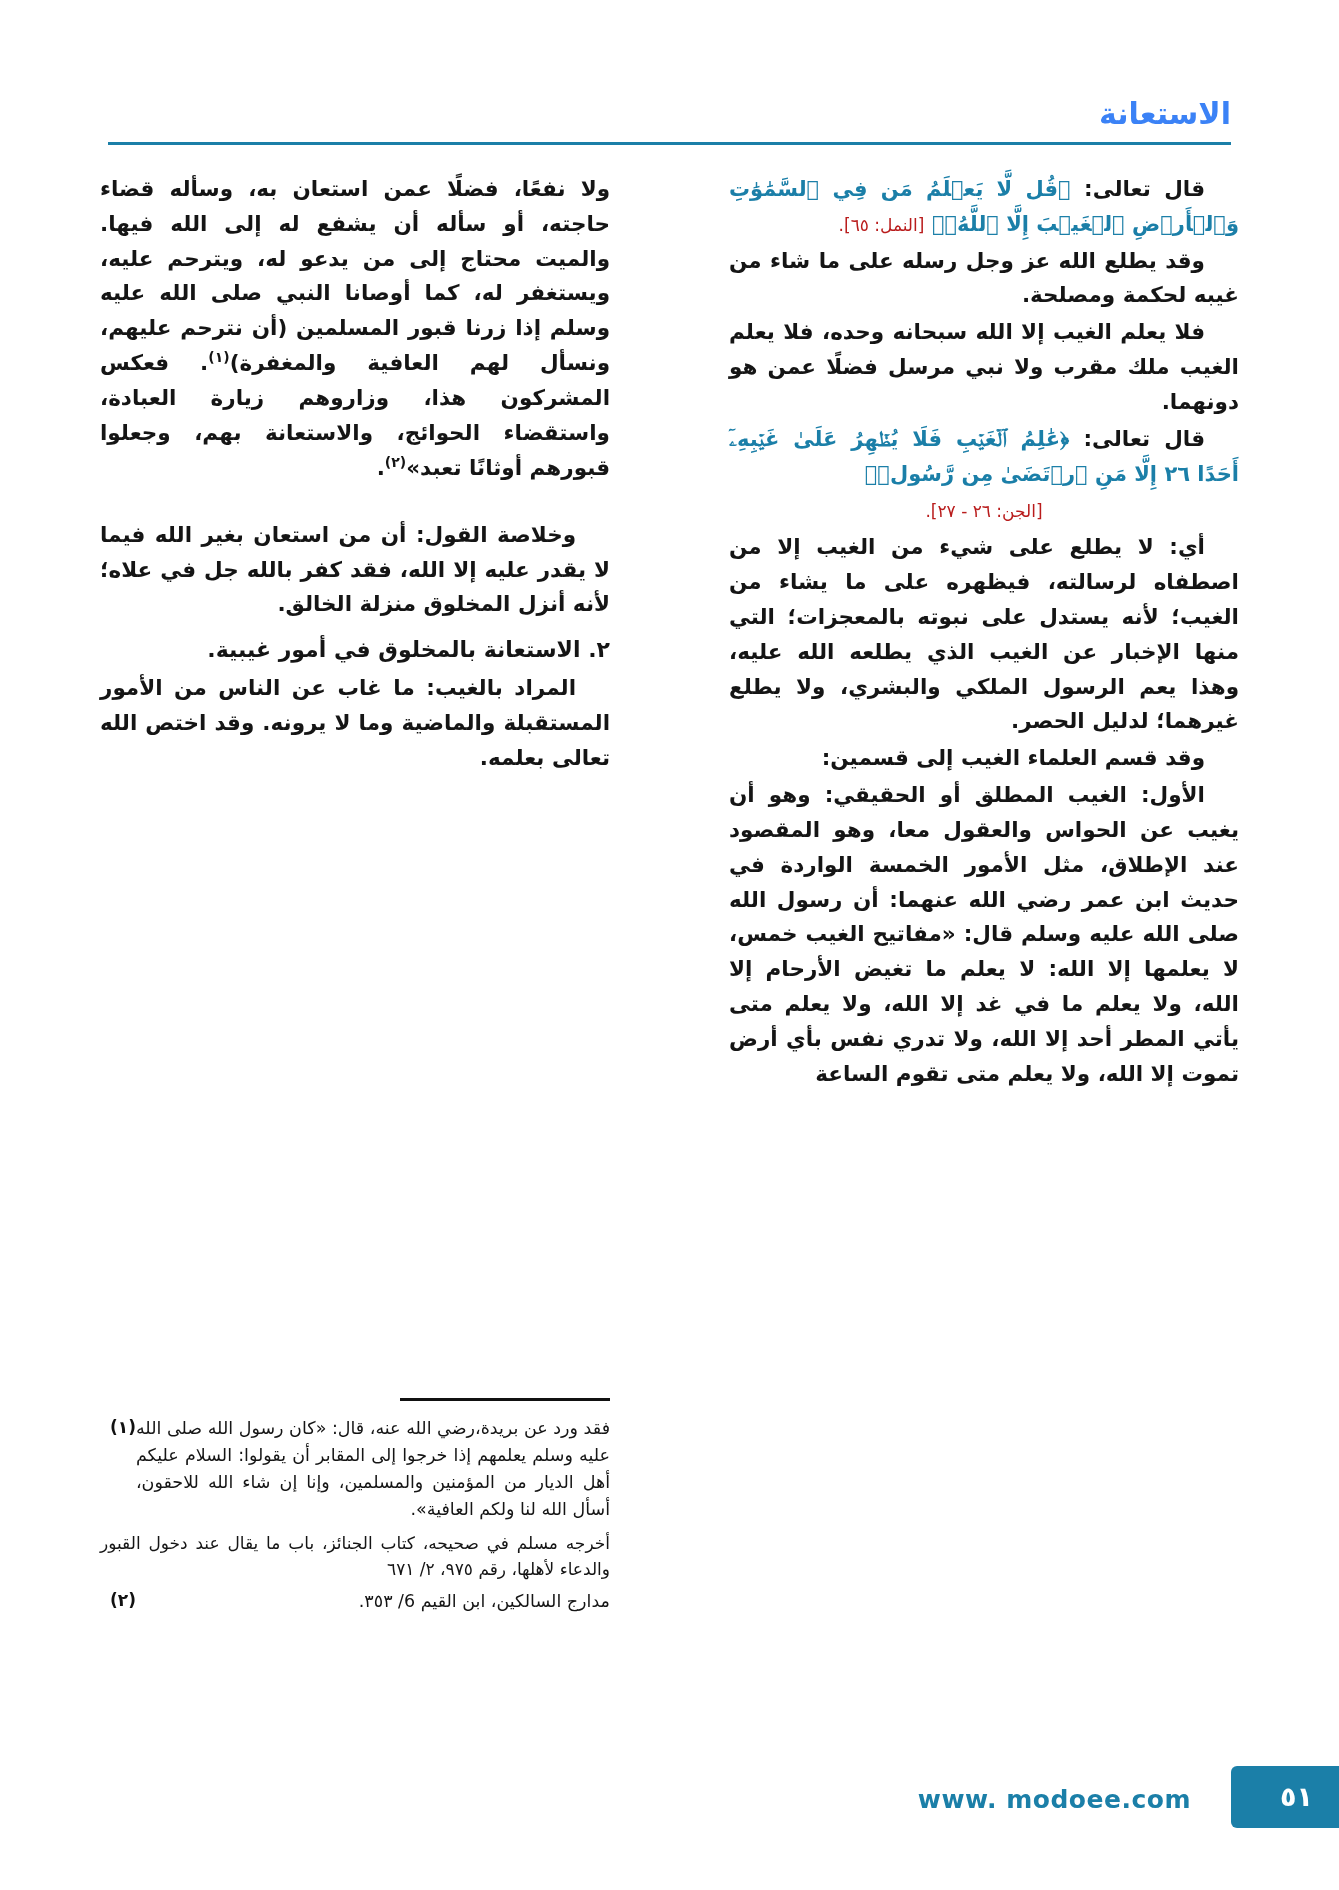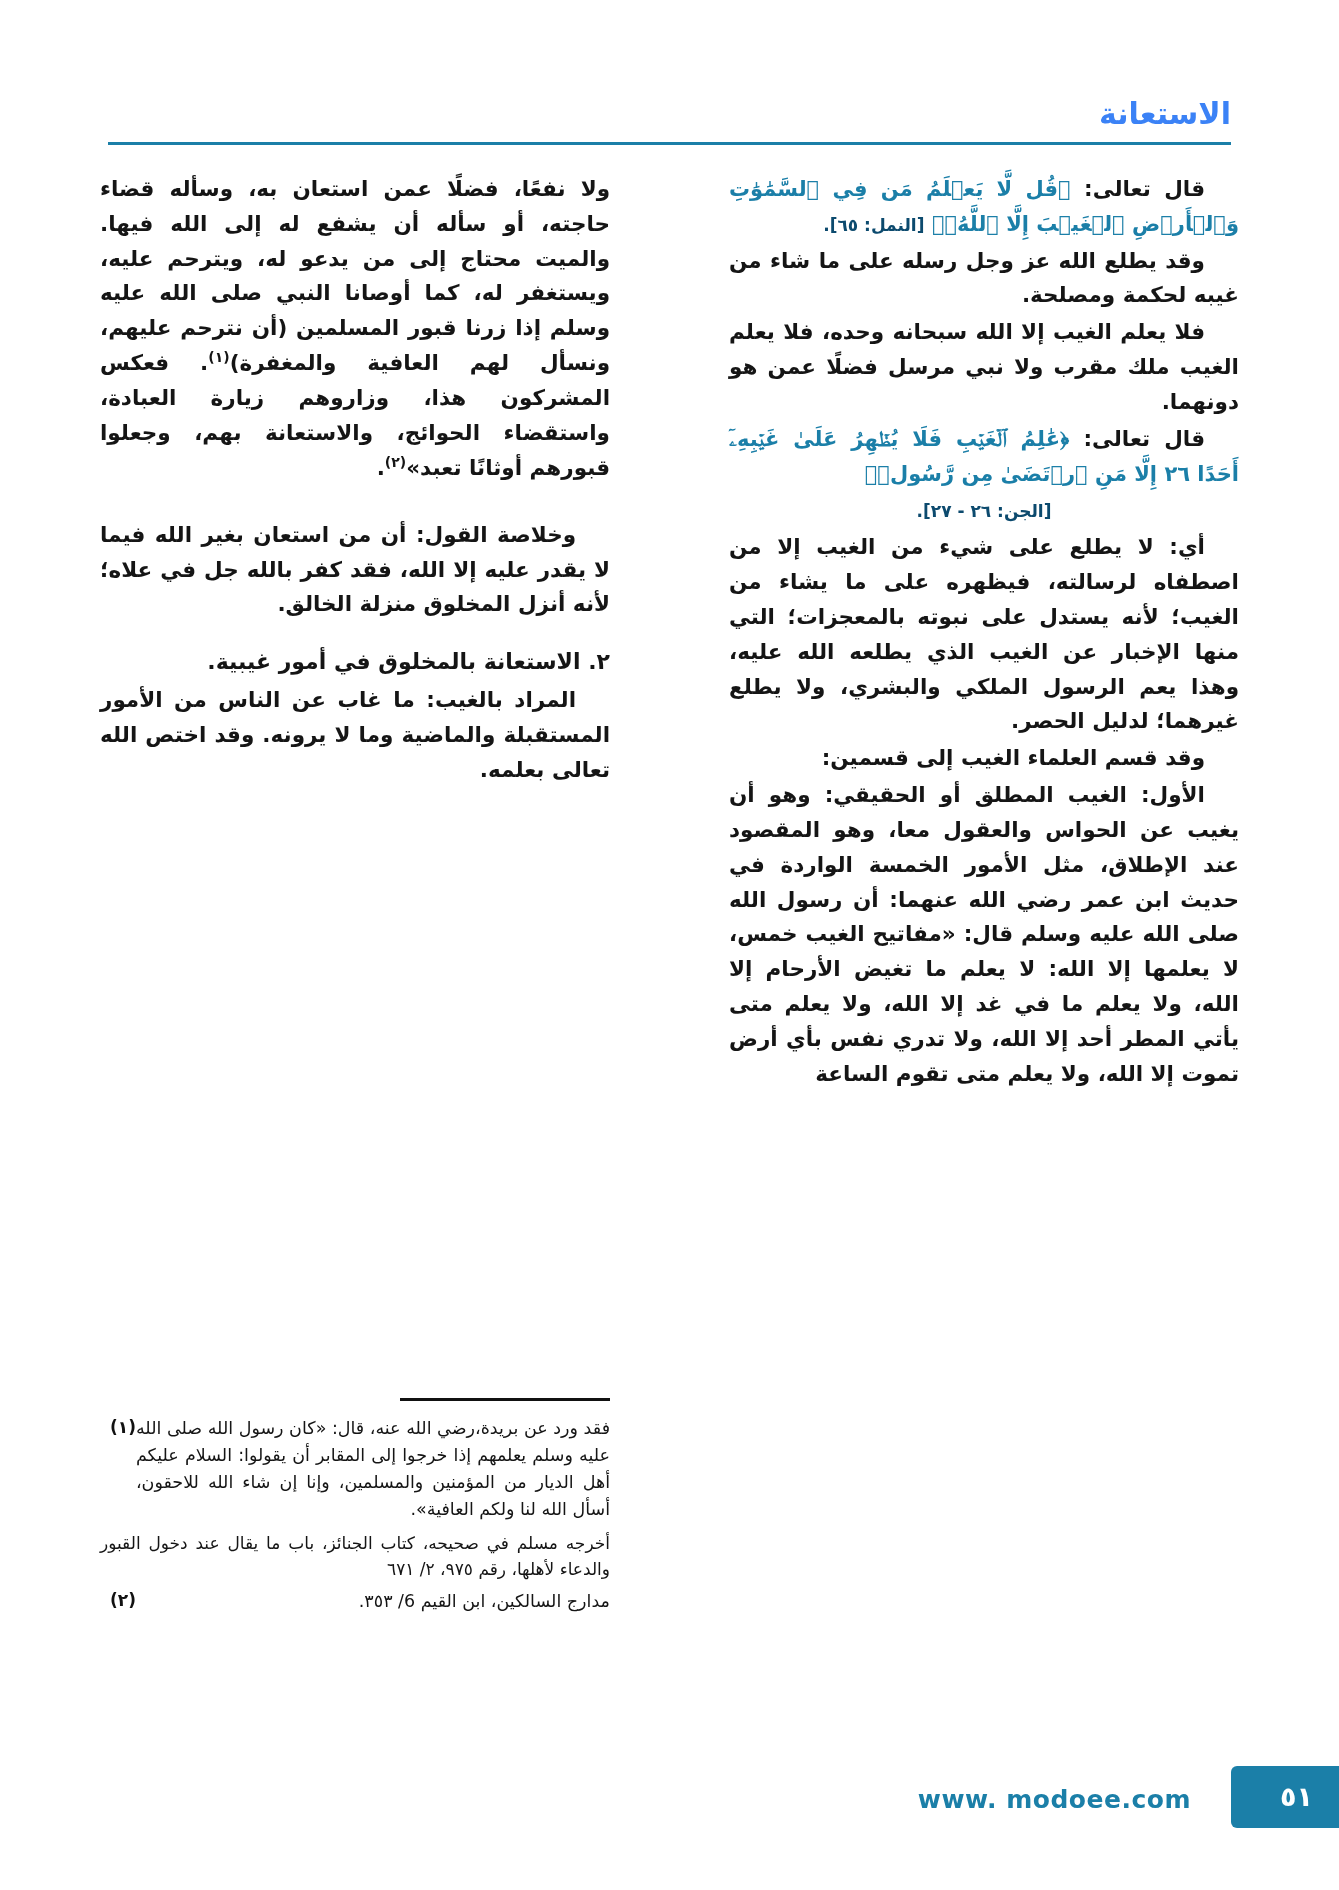--- a/index.html
+++ b/index.html
@@ -77,34 +77,34 @@
   }
   p.indent { text-indent: 34px; }
 
   .quran {
     color: #1b7fa8;
     font-weight: bold;
     font-size: 21px;
   }
   .ref {
     font-size: 17px;
-    font-weight: bold;
-    color: #0c4a6e;
+    font-weight: normal;
+    color: #b91c1c;
   }
   .sup {
     font-size: 14px;
     vertical-align: super;
     color: #151515;
   }
 
   .numbered {
     font-size: 22px;
     font-weight: bold;
     line-height: 1.6;
-    margin-top: 22px;
+    margin-top: 10px;
     margin-bottom: 4px;
     text-align: justify;
   }
 
   
   .footnote-area {
     position: absolute;
     left: 100px;
     top: 1398px;
     width: 510px;

